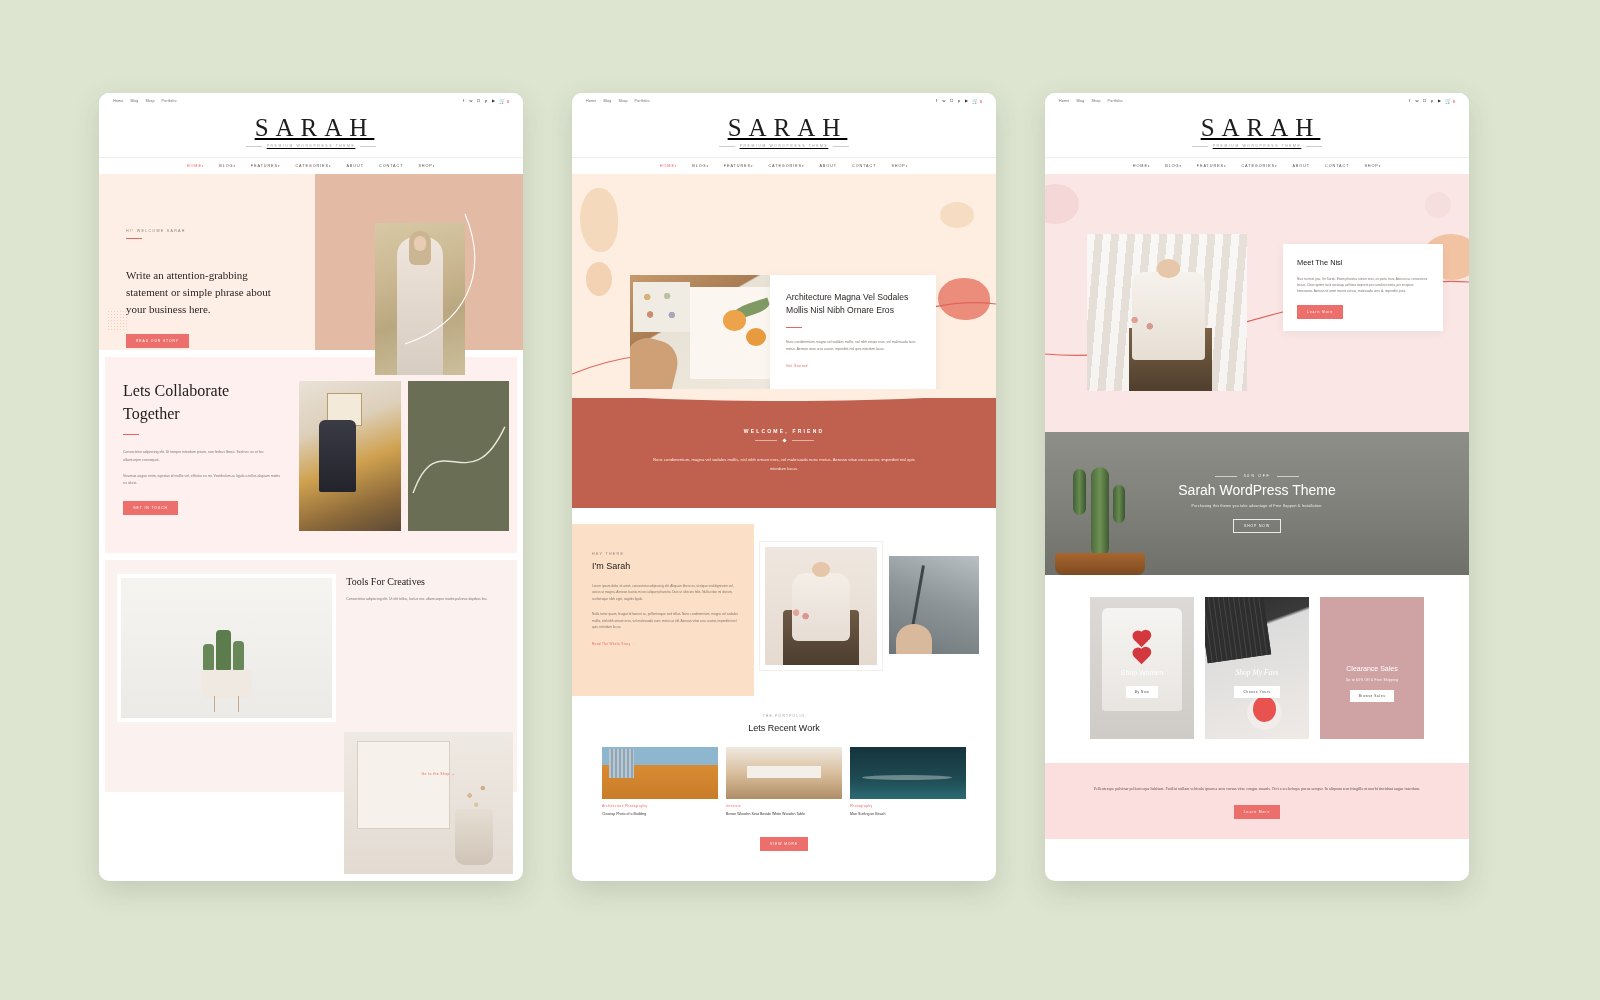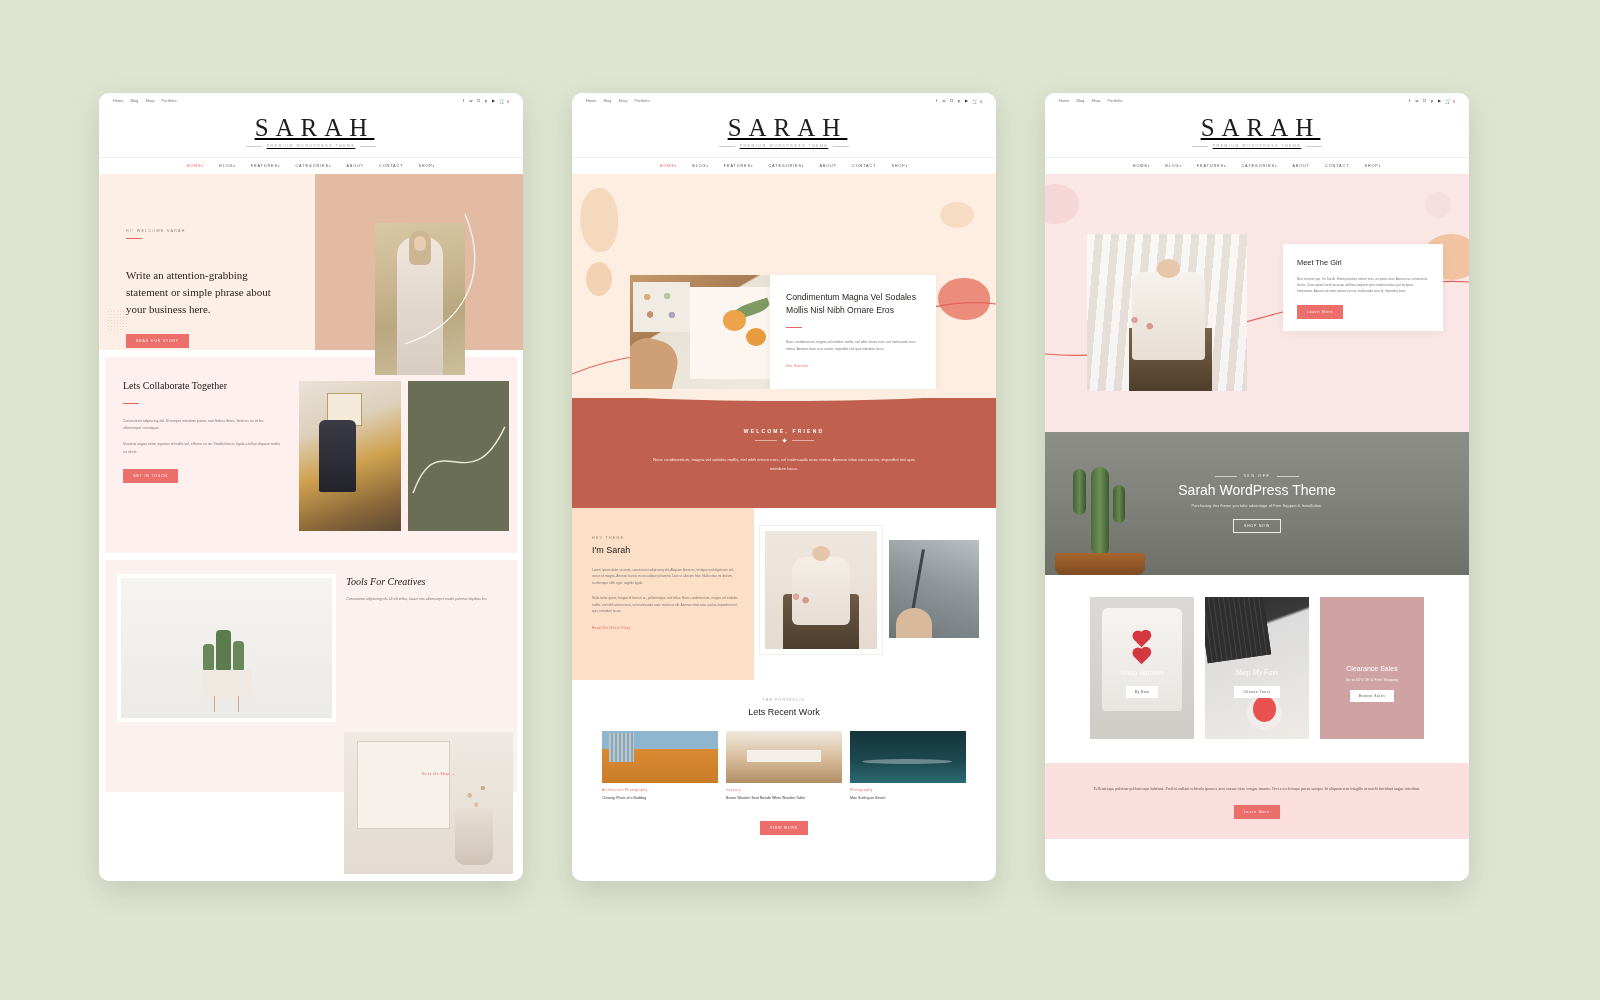--- a/index.html
+++ b/index.html
@@ -127,21 +127,21 @@
     background: linear-gradient(160deg,#e9e2d8 0%,#ddd0bb 30%,#cfa14f 55%,#8d6a3a 80%,#5c4a36 100%);
     position: relative; overflow: hidden;
   }
   .p1-img-a .frame { position:absolute; left:28%; top:8%; width:34%; height:22%;
      background:#f3ead9; border:1.5px solid #b89c6b; }
   .p1-img-a .person { position:absolute; left:20%; top:26%; width:36%; height:48%;
      background: linear-gradient(180deg,#3b3b46 0%,#23232c 100%); border-radius:6px 6px 2px 2px;}
   .p1-img-b { width: 48%; height: 150px; background: #6a6e54; position: relative; overflow:hidden; }
   .p1-img-b svg { position:absolute; inset:0; }
 
-  .p1-tools { margin: 7px 6px 8px; background:#fbf1ef; padding: 14px 0 0; height: 232px; position:relative;font-style:italic;}
+  .p1-tools { margin: 7px 6px 8px; background:#fbf1ef; padding: 14px 0 0; height: 232px; position:relative;}
   .p1-tools-row { display:flex; gap:10px; padding: 0 12px; }
   .p1-tools-left { width: 58%; }
   .p1-cactus {
     width: 100%; height: 148px; background: #f2f0ed; border: 4px solid #fff;
     position: relative; overflow: hidden;
     background-image: linear-gradient(180deg,#f6f4f1 0%,#eceae6 100%);
   }
   .p1-cactus .pot { position:absolute; left:38%; bottom:14%; width:24%; height:20%;
     background:#efe9e2; border-radius:3px 3px 6px 6px; }
   .p1-cactus .stand { position:absolute; left:44%; bottom:4%; width:12%; height:12%;
@@ -214,21 +214,21 @@
     text-align:center; color:#fff; font-size: 5px; letter-spacing: 2.2px; font-weight:bold;
   }
   .p2-diamond { display:flex; align-items:center; justify-content:center; gap:6px; margin-top:5px; }
   .p2-diamond::before, .p2-diamond::after { content:""; width:22px; height:1px; background:rgba(255,255,255,.5); }
   .p2-diamond span { width:3px; height:3px; background:#fff; transform:rotate(45deg); display:block; }
   .p2-welcome-p {
     margin: 14px auto 0; width: 270px; text-align:center; color:#fde9e3;
     font-size: 4.2px; line-height: 2.1;
   }
 
-  .p2-sarah { display:flex; background:#fbdfc7; height: 172px; }
+  .p2-sarah { display:flex; background:#fbdfc7; height: 172px; margin-top: 16px; }
   .p2-sarah-left { width: 43%; padding: 28px 14px 0 20px; }
   .p2-sarah-h { font-size: 9px; margin-top: 5px; }
   .p2-sarah-right { width: 57%; background:#fff; padding: 18px 10px 0 6px; display:flex; gap:7px; }
   .p2-img-c {
     width: 54%; height: 128px; border: 5px solid #fff; background:
       linear-gradient(180deg,#efe7df 0%,#e5dad0 100%); position:relative; overflow:hidden;
     box-shadow: 0 0 0 1px #f2eeea;
   }
   .p2-img-c .chair { position:absolute; left:16%; bottom:0; width:68%; height:46%;
     background: linear-gradient(180deg,#6e5a45 0%,#4c3d2e 100%); border-radius:4px 4px 0 0; }
@@ -428,21 +428,21 @@
           <div class="face"></div>
       </div>
 
       <svg class="swoosh" viewBox="0 0 120 150">
         <path d="M10 140 C 70 120, 95 70, 70 10" stroke="#fff" stroke-width="1.1" fill="none"></path>
       </svg>
     </section>
 
     <section class="p1-collab">
       <div class="p1-collab-copy">
-        <div class="serif-h" style="font-size:10px;line-height:1.45">Lets Collaborate Together</div>
+        <div class="serif-h" style="font-size:16px;line-height:1.45">Lets Collaborate Together</div>
         <div class="rule" style="margin-top:9px"></div>
         <p class="body-txt" style="margin-top:14px">Consectetur adipiscing elit. Ut tempor interdum ipsum, non finibus libero. Sed nec ex et leo ullamcorper consequat.</p>
         <p class="body-txt" style="margin-top:9px">Vivamus augue enim, egestas id mollis vel, efficitur eu mi. Vestibulum ac ligula a tellus aliquam mattis eu id est.</p>
         <a class="btn" style="margin-top:13px">GET IN TOUCH</a>
       </div>
       <div class="p1-collab-imgs">
         <div class="p1-img-a">
           <div class="frame"></div>
             <div class="person"></div>
         </div>
@@ -528,21 +528,21 @@
       </svg>
       <div class="p2-photo">
         <div class="paper"></div>
           <div class="leaf"></div>
         <div class="orange1"></div>
           <div class="orange2"></div>
         <div class="palette"></div>
           <div class="hand1"></div>
       </div>
       <div class="p2-card">
-        <div class="sans-h p2-card-h">Condimentum Magna Vel Sodales Mollis Nisl Nibh Ornare Eros</div>
+        <div class="sans-h p2-card-h">Architecture Magna Vel Sodales Mollis Nisl Nibh Ornare Eros</div>
         <div class="rule" style="margin-top:10px"></div>
         <p class="body-txt" style="margin-top:11px;font-size:3.3px">Nunc condimentum, magna vel sodales mollis, nisl nibh ornare eros, vel malesuada nunc metus. Aenean vitae arcu auctor, imperdiet nisl quis interdum lacus.</p>
         <a class="lnk" style="display:inline-block;margin-top:11px">Get Started</a>
       </div>
     </section>
 
     <section class="p2-welcome">
       <div class="p2-welcome-h">WELCOME, FRIEND</div>
       <div class="p2-diamond">
           <span></span>
@@ -645,21 +645,21 @@
         <path d="M0 180 C 90 188, 150 160, 230 140 C 300 122, 360 104, 424 108" stroke="#e0655c" stroke-width="1.2" fill="none"></path>
       </svg>
       <div class="p3-photo">
         <div class="curtain"></div>
           <div class="chair"></div>
         <div class="dress"></div>
           <div class="head"></div>
           <div class="flowers"></div>
       </div>
       <div class="p3-card">
-        <div class="sans-h p3-card-h">Meet The Girl</div>
+        <div class="sans-h p3-card-h">Meet The Nisl</div>
         <p class="body-txt" style="margin-top:9px;font-size:3.1px;line-height:2">Nice to meet you, I'm Sarah. Etiam pharetra rutrum eros, eu porta risus. Aenean ac consectetur lectus. Class aptent taciti sociosqu ad litora torquent per conubia nostra, per inceptos himenaeos. Aenean sit amet mauris cursus, malesuada urna id, imperdiet justo.</p>
         <a class="btn" style="margin-top:10px">Learn More</a>
       </div>
     </section>
 
     <section class="p3-banner">
       <div class="cactus-l">
         <div class="arm1"></div>
           <div class="stem"></div>
           <div class="arm2"></div>

